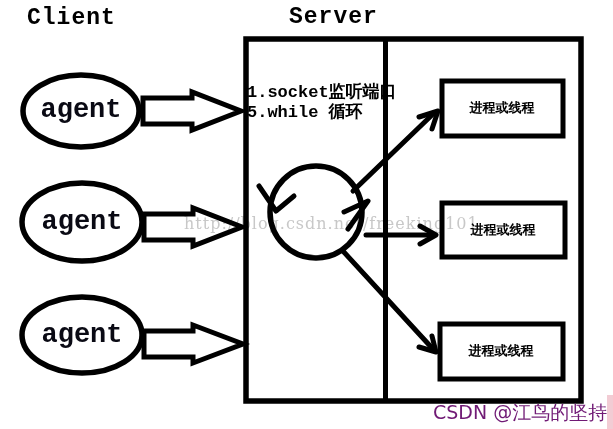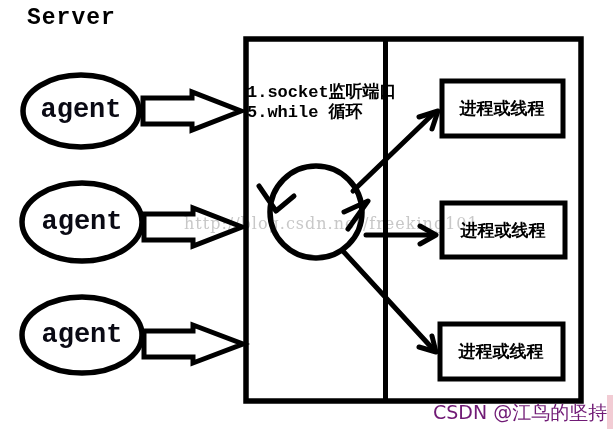--- a/index.html
+++ b/index.html
@@ -16,21 +16,21 @@
   .agent-label{
     font-size:27px;font-weight:700;
     transform:translate(-50%,-54%);
     color:#0a0a14;
   }
   .note{
     font-size:17px;font-weight:700;line-height:20px;
     font-family:"Liberation Mono","DejaVu Sans",sans-serif;
   }
   .box-label{
-    font-size:17px;font-weight:700;
+    font-size:13px;font-weight:700;
     transform:translate(-50%,-50%);
     font-family:"DejaVu Sans","Liberation Sans",sans-serif;
   }
   .wm-center{
     position:absolute;left:184px;top:214px;z-index:1;
     font-family:"DejaVu Serif","Liberation Serif",serif;
     font-size:16px;letter-spacing:1px;color:#c8c8c8;white-space:nowrap;
   }
   .wm-bottom{
     position:absolute;left:433px;top:400px;z-index:4;
@@ -78,21 +78,22 @@
 
         <line x1="366" y1="235" x2="431" y2="235"></line>
         <polyline points="420,226 436,235 420,244"></polyline>
 
         <line x1="342" y1="250" x2="432" y2="348"></line>
         <polyline points="432,336 436,352 419,347"></polyline>
       </g>
     </g>
   </svg>
 
-  <div class="lbl title" style="left:27px;top:5px;">Server</div>
+  <div class="lbl title" style="left:27px;top:5px;">Client</div>
+  <div class="lbl title" style="left:289px;top:4px;">Server</div>
 
   <div class="lbl agent-label" style="left:81px;top:111px;">agent</div>
   <div class="lbl agent-label" style="left:82px;top:223px;">agent</div>
   <div class="lbl agent-label" style="left:82px;top:336px;">agent</div>
 
   <div class="lbl note" style="left:247px;top:83px;">1.socket监听端口</div>
   <div class="lbl note" style="left:247px;top:103px;">5.while 循环</div>
 
   <div class="lbl box-label" style="left:502px;top:108px;">进程或线程</div>
   <div class="lbl box-label" style="left:503px;top:230px;">进程或线程</div>

